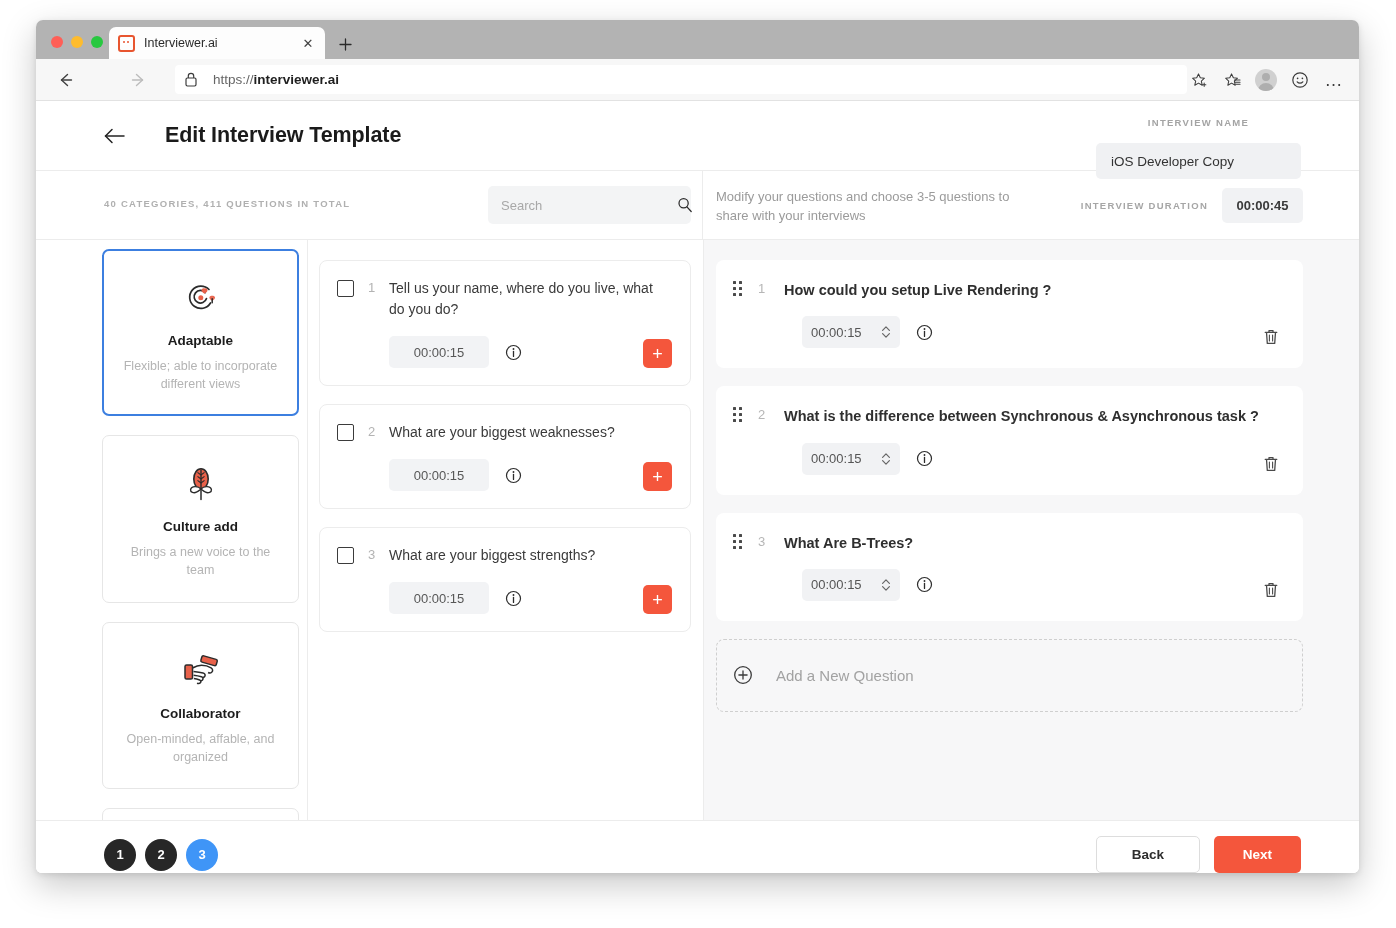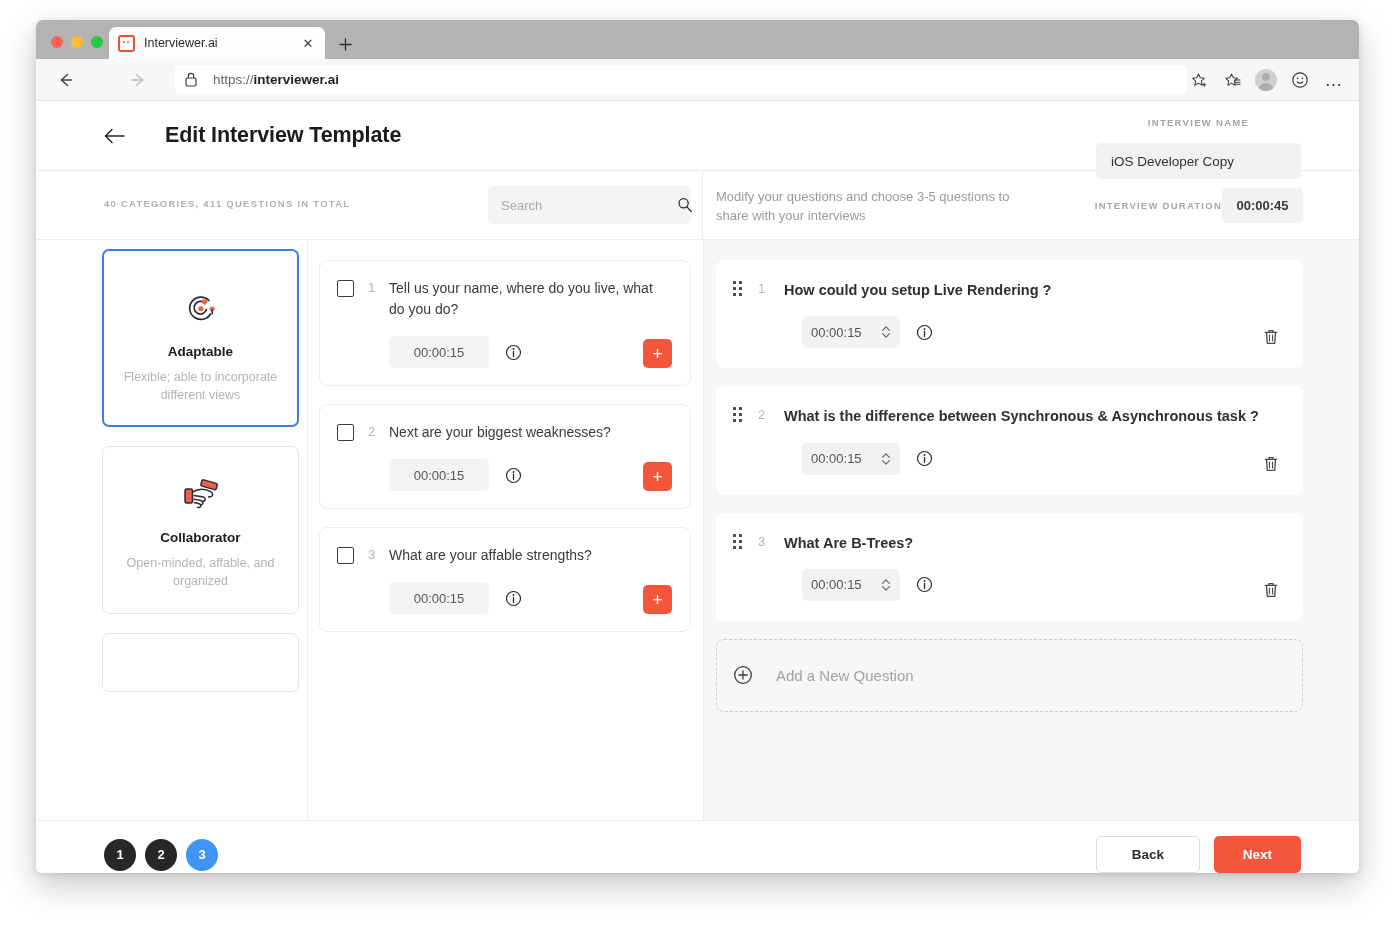--- a/index.html
+++ b/index.html
@@ -220,21 +220,21 @@
     flex: 1; position: relative;
     display: flex; align-items: center;
   }
   #modify-hint {
     position: absolute; left: 13px; top: 17px;
     width: 320px;
     font-size: 13px; line-height: 1.45; color: #9b9b9b;
   }
   #duration-group {
     position: absolute; right: 56px; top: 17px;
-    display: flex; align-items: center; 
+    display: flex; align-items: center; gap: 14px;
   }
   #duration-label {
     font-size: 9.5px; letter-spacing: 1.25px;
     color: #a6a6a6; font-weight: 600;
     text-transform: uppercase;
   }
   #duration-value {
     width: 81px; height: 35px;
     background: #f1f2f4;
     border-radius: 5px;
@@ -264,21 +264,21 @@
     width: 197px;
     background: #ffffff;
     border: 1px solid #e6e6e6;
     border-radius: 7px;
     margin-bottom: 19px;
     padding: 26px 16px 22px;
     text-align: center;
   }
   .category-card.selected {
     border: 2px solid #3c7fe0;
-    padding: 36px 15px 21px;
+    padding: 25px 15px 21px;
   }
   .cat-icon {
     height: 44px;
     display: flex; align-items: center; justify-content: center;
     margin-bottom: 13px;
   }
   .cat-title {
     font-size: 13.5px; font-weight: 700; color: #1c1c1c;
     margin-bottom: 9px;
   }
@@ -598,20 +598,34 @@
                 <circle cx="19.8" cy="19.8" r="2.5" fill="#e8614a"></circle>
                 <path d="M23.5 10.4c1.6-.7 3.2.5 3 2.1-.2 1.3-1.6 2.5-3 3.2-1.4-.7-2.8-1.9-3-3.2-.2-1.6 1.4-2.8 3-2.1z" fill="#e8614a"></path>
                 <path d="M31.2 17.8c1.5-.6 3 .5 2.8 2-.2 1.2-1.5 2.3-2.8 3-1.3-.7-2.6-1.8-2.8-3-.2-1.5 1.3-2.6 2.8-2z" fill="#e8614a" opacity="0.95"></path>
                 <path d="M31.2 20.8v4" stroke="#2b2b2b" stroke-width="1.5" stroke-linecap="round"></path>
               </svg>
             </div>
             <div class="cat-title">Adaptable</div>
             <div class="cat-desc">Flexible; able to incorporate different views</div>
           </div>
 
+          <div class="category-card">
+            <div class="cat-icon">
+              <svg width="36" height="40" viewBox="0 0 36 40">
+                <ellipse cx="18" cy="15" rx="7.2" ry="10.2" fill="#e8614a" stroke="#2b2b2b" stroke-width="1.6"></ellipse>
+                <path d="M18 5.4v19.2" stroke="#2b2b2b" stroke-width="1.4"></path>
+                <path d="M18 11l3.5-2.6M18 15l3.5-2.6M18 19l3.5-2.6M18 11l-3.5-2.6M18 15l-3.5-2.6M18 19l-3.5-2.6" stroke="#2b2b2b" stroke-width="1.1" fill="none"></path>
+                <path d="M18 25c-2.6-3.2-9.8-3.4-10.4.6-.4 2.6 3.2 3.8 5.8 2.6 2.2-1 3.6-2.4 4.6-3.2z" fill="#fff" stroke="#2b2b2b" stroke-width="1.4"></path>
+                <path d="M18 25c2.6-3.2 9.8-3.4 10.4.6.4 2.6-3.2 3.8-5.8 2.6-2.2-1-3.6-2.4-4.6-3.2z" fill="#fff" stroke="#2b2b2b" stroke-width="1.4"></path>
+                <path d="M18 24.6v11" stroke="#2b2b2b" stroke-width="1.5" stroke-linecap="round"></path>
+              </svg>
+            </div>
+            <div class="cat-title">Culture add</div>
+            <div class="cat-desc">Brings a new voice to the team</div>
+          </div>
 
           <div class="category-card">
             <div class="cat-icon">
               <svg width="44" height="40" viewBox="0 0 44 40">
                 <rect x="22" y="6.5" width="16" height="6.5" rx="1.6" transform="rotate(16 30 10)" fill="#e8614a" stroke="#2b2b2b" stroke-width="1.5"></rect>
                 <rect x="6" y="14" width="7.5" height="14" rx="1.6" fill="#e8614a" stroke="#2b2b2b" stroke-width="1.5"></rect>
                 <path d="M13.5 17c2.6-1.5 6-2.8 9-2.8 3.4 0 7 1 9.6 2.6 1.8 1.1 2 3.3.6 4.5-1 .9-2.4.9-3.6.2" fill="#fff" stroke="#2b2b2b" stroke-width="1.5" stroke-linejoin="round"></path>
                 <path d="M14.5 20.6c3 .3 6.4.7 9.6 1.4 1.9.4 2.5 2.2 1.6 3.5-.7 1-2 1.3-3.2 1" fill="#fff" stroke="#2b2b2b" stroke-width="1.5"></path>
                 <path d="M14.6 24.2c2.6.3 5.4.8 7.8 1.5 1.7.5 2 2.2 1.1 3.2-.8.9-2 1-3.2.7" fill="#fff" stroke="#2b2b2b" stroke-width="1.5"></path>
                 <path d="M14.8 27.6c2 .3 4 .8 5.8 1.4 1.4.5 1.6 2 .8 2.8-.8.8-2.2.8-3.4.4" fill="#fff" stroke="#2b2b2b" stroke-width="1.5"></path>
@@ -648,40 +662,40 @@
                 </svg>
             </span>
           </div>
           <span class="add-btn">+</span>
         </div>
 
         <div class="bank-card">
           <div class="bank-row-top">
             <span class="bank-checkbox"></span>
             <span class="bank-num">2</span>
-            <span class="bank-text">Next are your biggest weaknesses?</span>
+            <span class="bank-text">What are your biggest weaknesses?</span>
           </div>
           <div class="bank-row-bottom">
             <span class="time-pill">00:00:15</span>
             <span class="info-icon">
               <svg width="17" height="17" viewBox="0 0 17 17">
                   <circle cx="8.5" cy="8.5" r="7" stroke="#2c2c2c" stroke-width="1.2" fill="none"></circle>
                   <circle cx="8.5" cy="5" r="0.95" fill="#2c2c2c"></circle>
                   <path d="M8.5 7.4v5" stroke="#2c2c2c" stroke-width="1.3" stroke-linecap="round"></path>
                 </svg>
             </span>
           </div>
           <span class="add-btn">+</span>
         </div>
 
         <div class="bank-card">
           <div class="bank-row-top">
             <span class="bank-checkbox"></span>
             <span class="bank-num">3</span>
-            <span class="bank-text">What are your affable strengths?</span>
+            <span class="bank-text">What are your biggest strengths?</span>
           </div>
           <div class="bank-row-bottom">
             <span class="time-pill">00:00:15</span>
             <span class="info-icon">
               <svg width="17" height="17" viewBox="0 0 17 17">
                   <circle cx="8.5" cy="8.5" r="7" stroke="#2c2c2c" stroke-width="1.2" fill="none"></circle>
                   <circle cx="8.5" cy="5" r="0.95" fill="#2c2c2c"></circle>
                   <path d="M8.5 7.4v5" stroke="#2c2c2c" stroke-width="1.3" stroke-linecap="round"></path>
                 </svg>
             </span>

